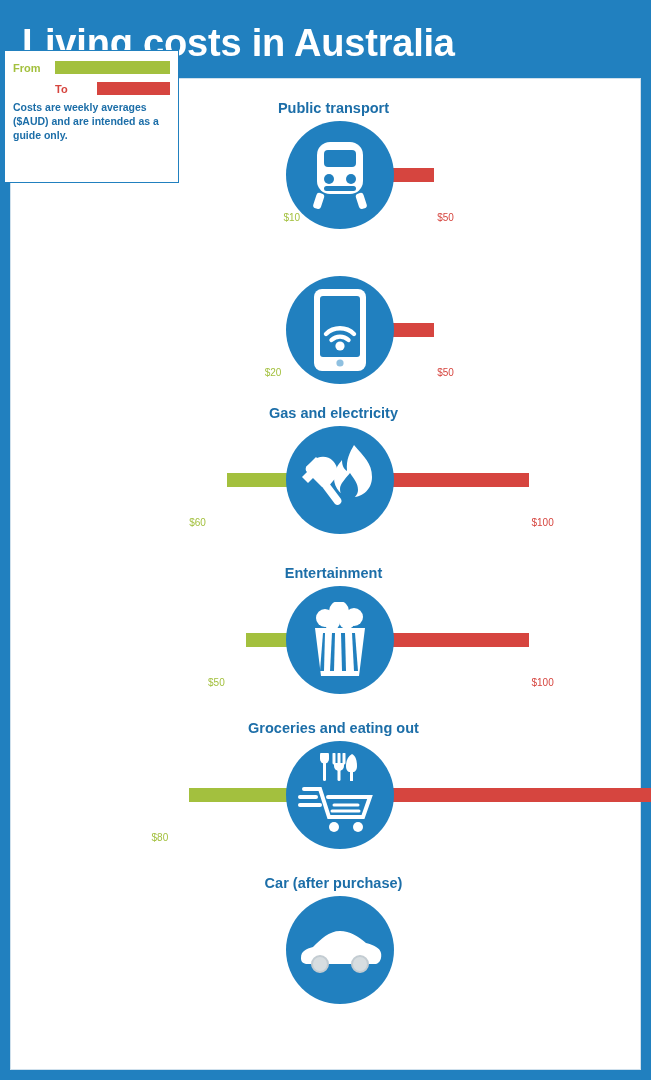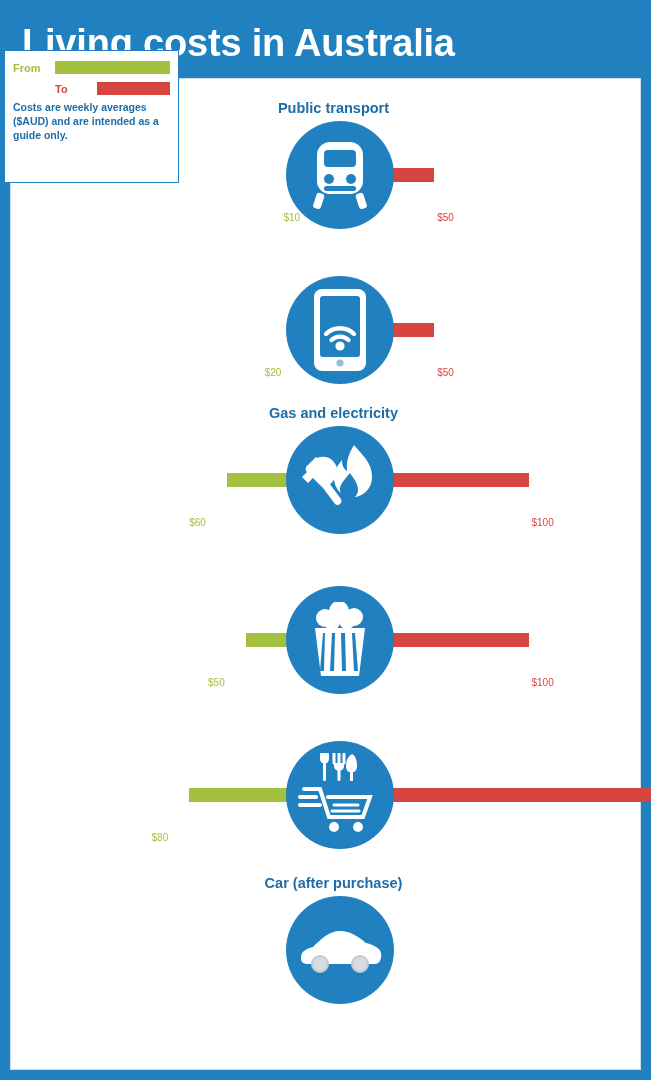--- a/index.html
+++ b/index.html
@@ -212,20 +212,21 @@
         <path d="M6 24 l10 -10 l6 6 l-10 10 z"></path>
         <path d="M2 34 l10 -10 l6 6 l-10 10 z"></path>
         <path d="M13 18 a14 14 0 0 1 20 20 l-5 6 a4 4 0 0 1 -6 0 l-15 -15 a4 4 0 0 1 0 -6 z"></path>
         <path d="M29 40 l12 16 a4 4 0 0 1 -6 5 l-12 -16 z"></path>
       </g>
       <path d="M54 2 c10 12 18 18 18 32 c0 12 -9 20 -19 20 c-11 0 -19 -8 -19 -19 c0 -8 4 -13 8 -18 c0 6 2 9 5 11 c-1 -12 3 -19 7 -26 z"></path>
       <path d="M50 30 c4 6 8 10 8 17 c0 5 -4 9 -9 9 c-5 0 -9 -4 -9 -10 c0 -5 5 -10 10 -16 z" fill="#2180bf"></path>
     </svg></span></div>
       </div>
       <div class="cost-row" style="top: 565px;">
+        <div class="row-title">Entertainment</div>
         <div class="bar-area">
           <div class="bar from" style="left: 229.75px; width: 94.25px;"></div>
           <div class="bar-label from" style="right: 426.25px;">$50</div>
           <div class="bar to" style="left: 324px; width: 188.5px;"></div>
           <div class="bar-label to" style="left: 515.5px;">$100</div>
         </div>
         <div class="icon-circle"><span><svg width="62" height="76" viewBox="0 0 62 76" fill="#fff">
       <g>
         <circle cx="16" cy="16" r="9"></circle>
         <circle cx="30" cy="9" r="10"></circle>
@@ -236,20 +237,21 @@
       <path d="M6 26 h50 l-6 48 h-38 z"></path>
       <g fill="#2180bf">
         <path d="M16 31 l-1 38 h-4 l3 -38 z"></path>
         <path d="M26 31 l-1 38 h-4 l2 -38 z"></path>
         <path d="M36 31 l1 38 h-4 l-1 -38 z"></path>
         <path d="M46 31 l3 38 h-4 l-2 -38 z"></path>
       </g>
     </svg></span></div>
       </div>
       <div class="cost-row" style="top: 720px;">
+        <div class="row-title">Groceries and eating out</div>
         <div class="bar-area">
           <div class="bar from" style="left: 173.2px; width: 150.8px;"></div>
           <div class="bar-label from" style="right: 482.8px;">$80</div>
           <div class="bar to" style="left: 324px; width: 377px;"></div>
         </div>
         <div class="icon-circle"><span><svg width="84" height="84" viewBox="0 0 84 84" fill="none" stroke="#fff" stroke-width="4" stroke-linecap="round">
       <g fill="#fff" stroke="none">
         <path d="M22 2 a4.5 4.5 0 0 1 9 0 v4 a4.5 4.5 0 0 1 -9 0 z"></path>
         <rect x="25" y="6" width="3" height="22" rx="1.5"></rect>
         <path d="M36 1 v9 M41 1 v9 M46 1 v9" stroke="#fff" stroke-width="3"></path>

